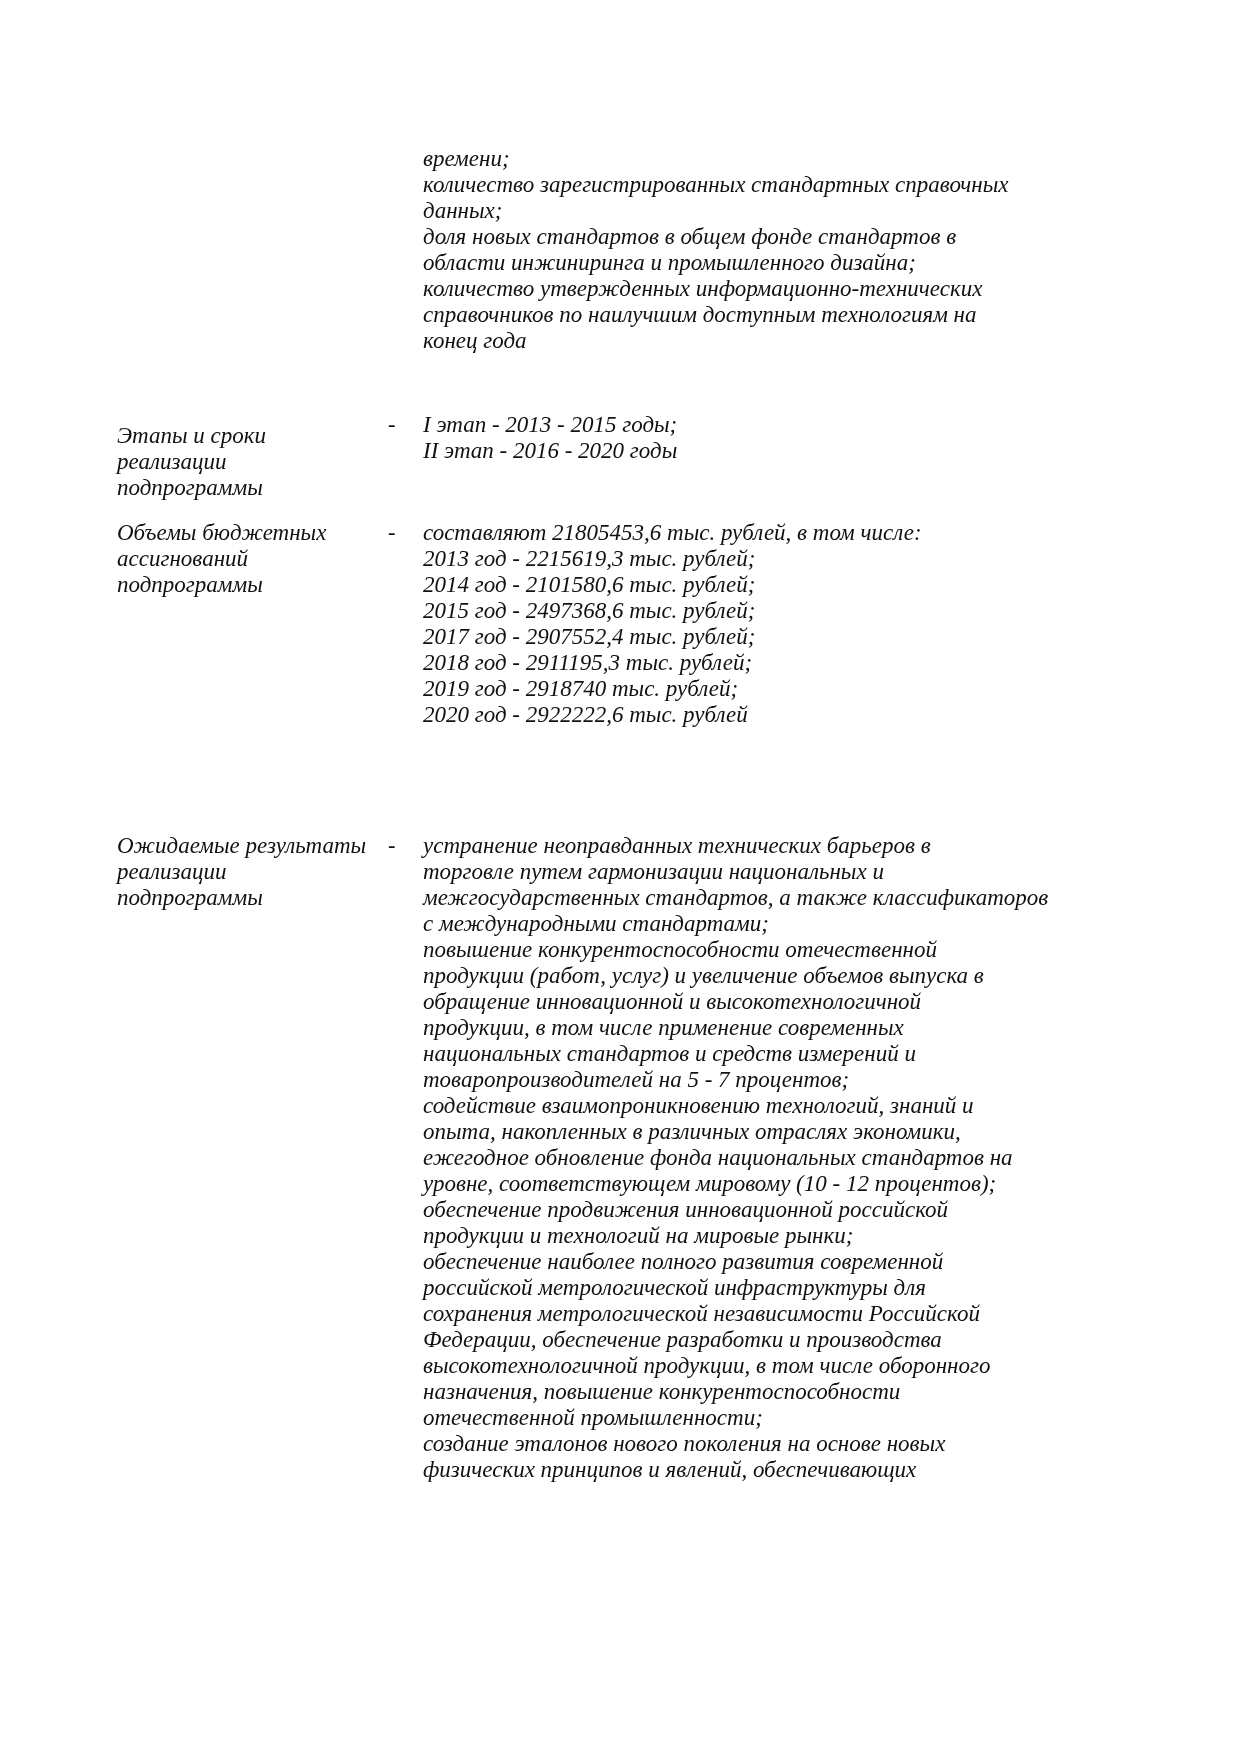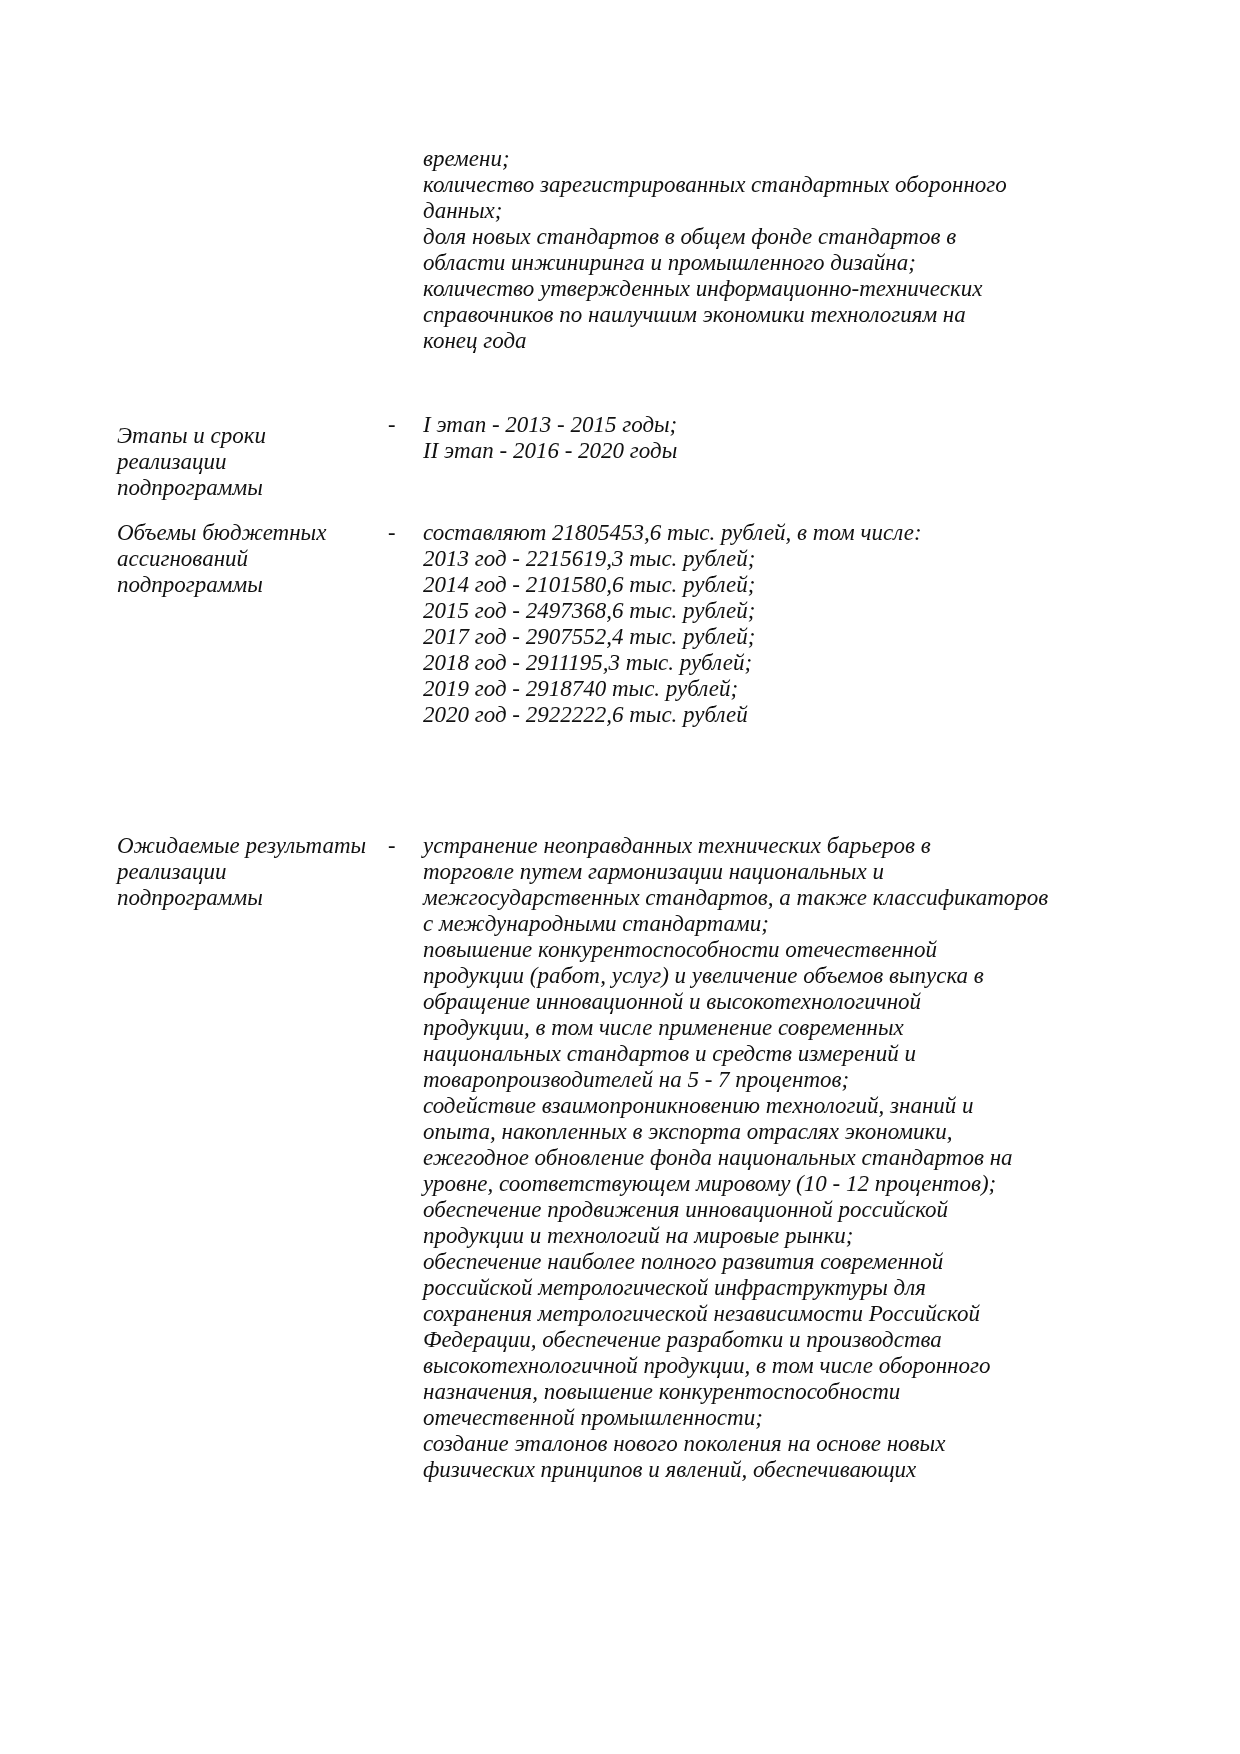--- a/index.html
+++ b/index.html
@@ -13,26 +13,26 @@
   .dash { position: absolute; left: 388px; font-size: 22.5px; line-height: 26px; }
   .row { position: absolute; left: 0; width: 1240px; }
 </style>
 </head>
 <body>
 
 <div class="page">
 
   <div class="block right" style="top:146px;">
     <div class="line">времени;</div>
-    <div class="line">количество зарегистрированных стандартных оборонного</div>
+    <div class="line">количество зарегистрированных стандартных справочных</div>
     <div class="line">данных;</div>
     <div class="line">доля новых стандартов в общем фонде стандартов в</div>
     <div class="line">области инжиниринга и промышленного дизайна;</div>
     <div class="line">количество утвержденных информационно-технических</div>
-    <div class="line">справочников по наилучшим экономики технологиям на</div>
+    <div class="line">справочников по наилучшим доступным технологиям на</div>
     <div class="line">конец года</div>
   </div>
 
   <div class="row" style="top:412px;">
     <div class="block left" style="top:11px;">
       <div class="line">Этапы и сроки</div>
       <div class="line">реализации</div>
       <div class="line">подпрограммы</div>
     </div>
     <div class="dash" style="top:0;">-</div>
@@ -73,21 +73,21 @@
       <div class="line">торговле путем гармонизации национальных и</div>
       <div class="line">межгосударственных стандартов, а также классификаторов</div>
       <div class="line">с международными стандартами;</div>
       <div class="line">повышение конкурентоспособности отечественной</div>
       <div class="line">продукции (работ, услуг) и увеличение объемов выпуска в</div>
       <div class="line">обращение инновационной и высокотехнологичной</div>
       <div class="line">продукции, в том числе применение современных</div>
       <div class="line">национальных стандартов и средств измерений и</div>
       <div class="line">товаропроизводителей на 5 - 7 процентов;</div>
       <div class="line">содействие взаимопроникновению технологий, знаний и</div>
-      <div class="line">опыта, накопленных в экспорта отраслях экономики,</div>
+      <div class="line">опыта, накопленных в различных отраслях экономики,</div>
       <div class="line">ежегодное обновление фонда национальных стандартов на</div>
       <div class="line">уровне, соответствующем мировому (10 - 12 процентов);</div>
       <div class="line">обеспечение продвижения инновационной российской</div>
       <div class="line">продукции и технологий на мировые рынки;</div>
       <div class="line">обеспечение наиболее полного развития современной</div>
       <div class="line">российской метрологической инфраструктуры для</div>
       <div class="line">сохранения метрологической независимости Российской</div>
       <div class="line">Федерации, обеспечение разработки и производства</div>
       <div class="line">высокотехнологичной продукции, в том числе оборонного</div>
       <div class="line">назначения, повышение конкурентоспособности</div>

